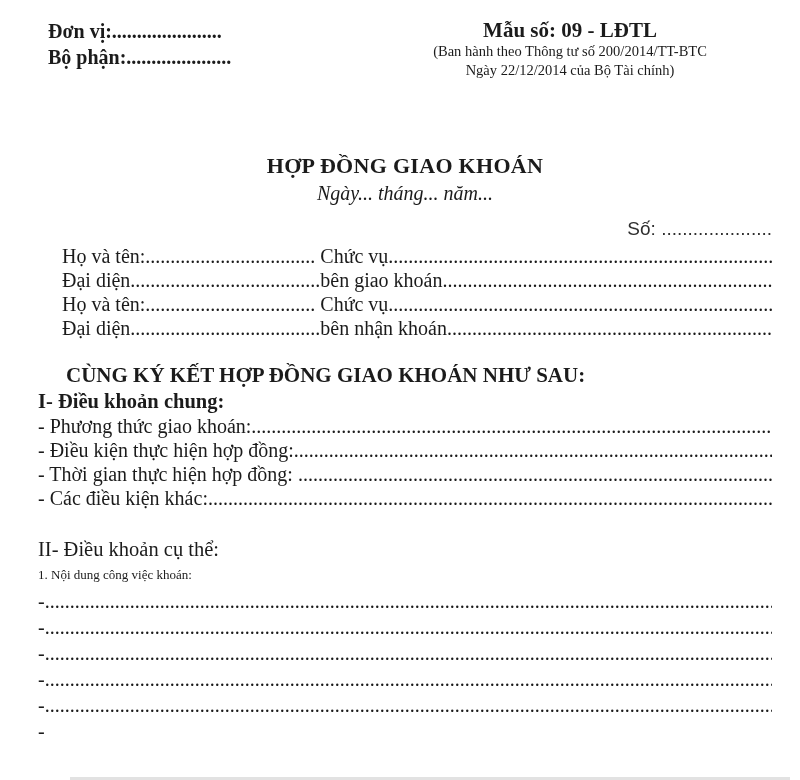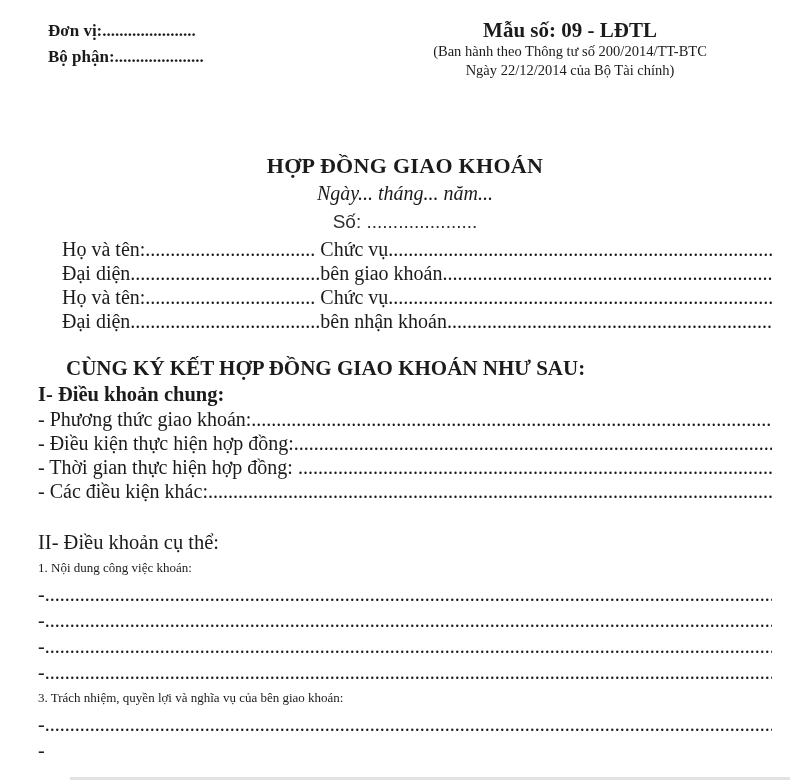--- a/index.html
+++ b/index.html
@@ -24,21 +24,21 @@
   }
   
   .hdr {
     display: flex;
     justify-content: space-between;
     align-items: flex-start;
   }
   .hdr-left {
     margin-left: 10px;
     font-weight: bold;
-    font-size: 17px;
+    font-size: 20px;
     line-height: 26px;
   }
   .hdr-right {
     width: 380px;
     margin-right: 12px;
     text-align: center;
   }
   .form-no {
     font-size: 21px;
     font-weight: bold;
@@ -57,26 +57,26 @@
     margin-top: 72px;
     letter-spacing: 0.3px;
   }
   .date {
     text-align: center;
     font-style: italic;
     font-size: 20px;
     line-height: 26px;
   }
   .so {
-    text-align: center;
+    text-align: right;
     font-family: "Liberation Sans", sans-serif;
     font-size: 19px;
     line-height: 26px;
     color: #2f2f2f;
-    margin-top: 3px;
+    margin-top: 10px;
   }
   
   .parties {
     margin-left: 24px;
     margin-top: 2px;
   }
   .parties .line {
     font-size: 20px;
     line-height: 24px;
   }
@@ -168,20 +168,19 @@
   <div class="sec2">
     <div class="sec2-head">II- Điều khoản cụ thể:</div>
 
     <div class="label">1. Nội dung công việc khoán:</div>
     <div class="line">-................................................................................................................................................................................</div>
     <div class="line">-................................................................................................................................................................................</div>
 
     <div class="line">-................................................................................................................................................................................</div>
     <div class="line">-................................................................................................................................................................................</div>
 
-    <div class="label">3. Trách nhiệm, quyền lợi và nghĩa vụ của bên giao khoán:</div>
     <div class="line">-................................................................................................................................................................................</div>
     <div class="line">-</div>
   </div>
 
 </div>
 
 <div class="bottom-edge"></div>
 
 </body></html>

